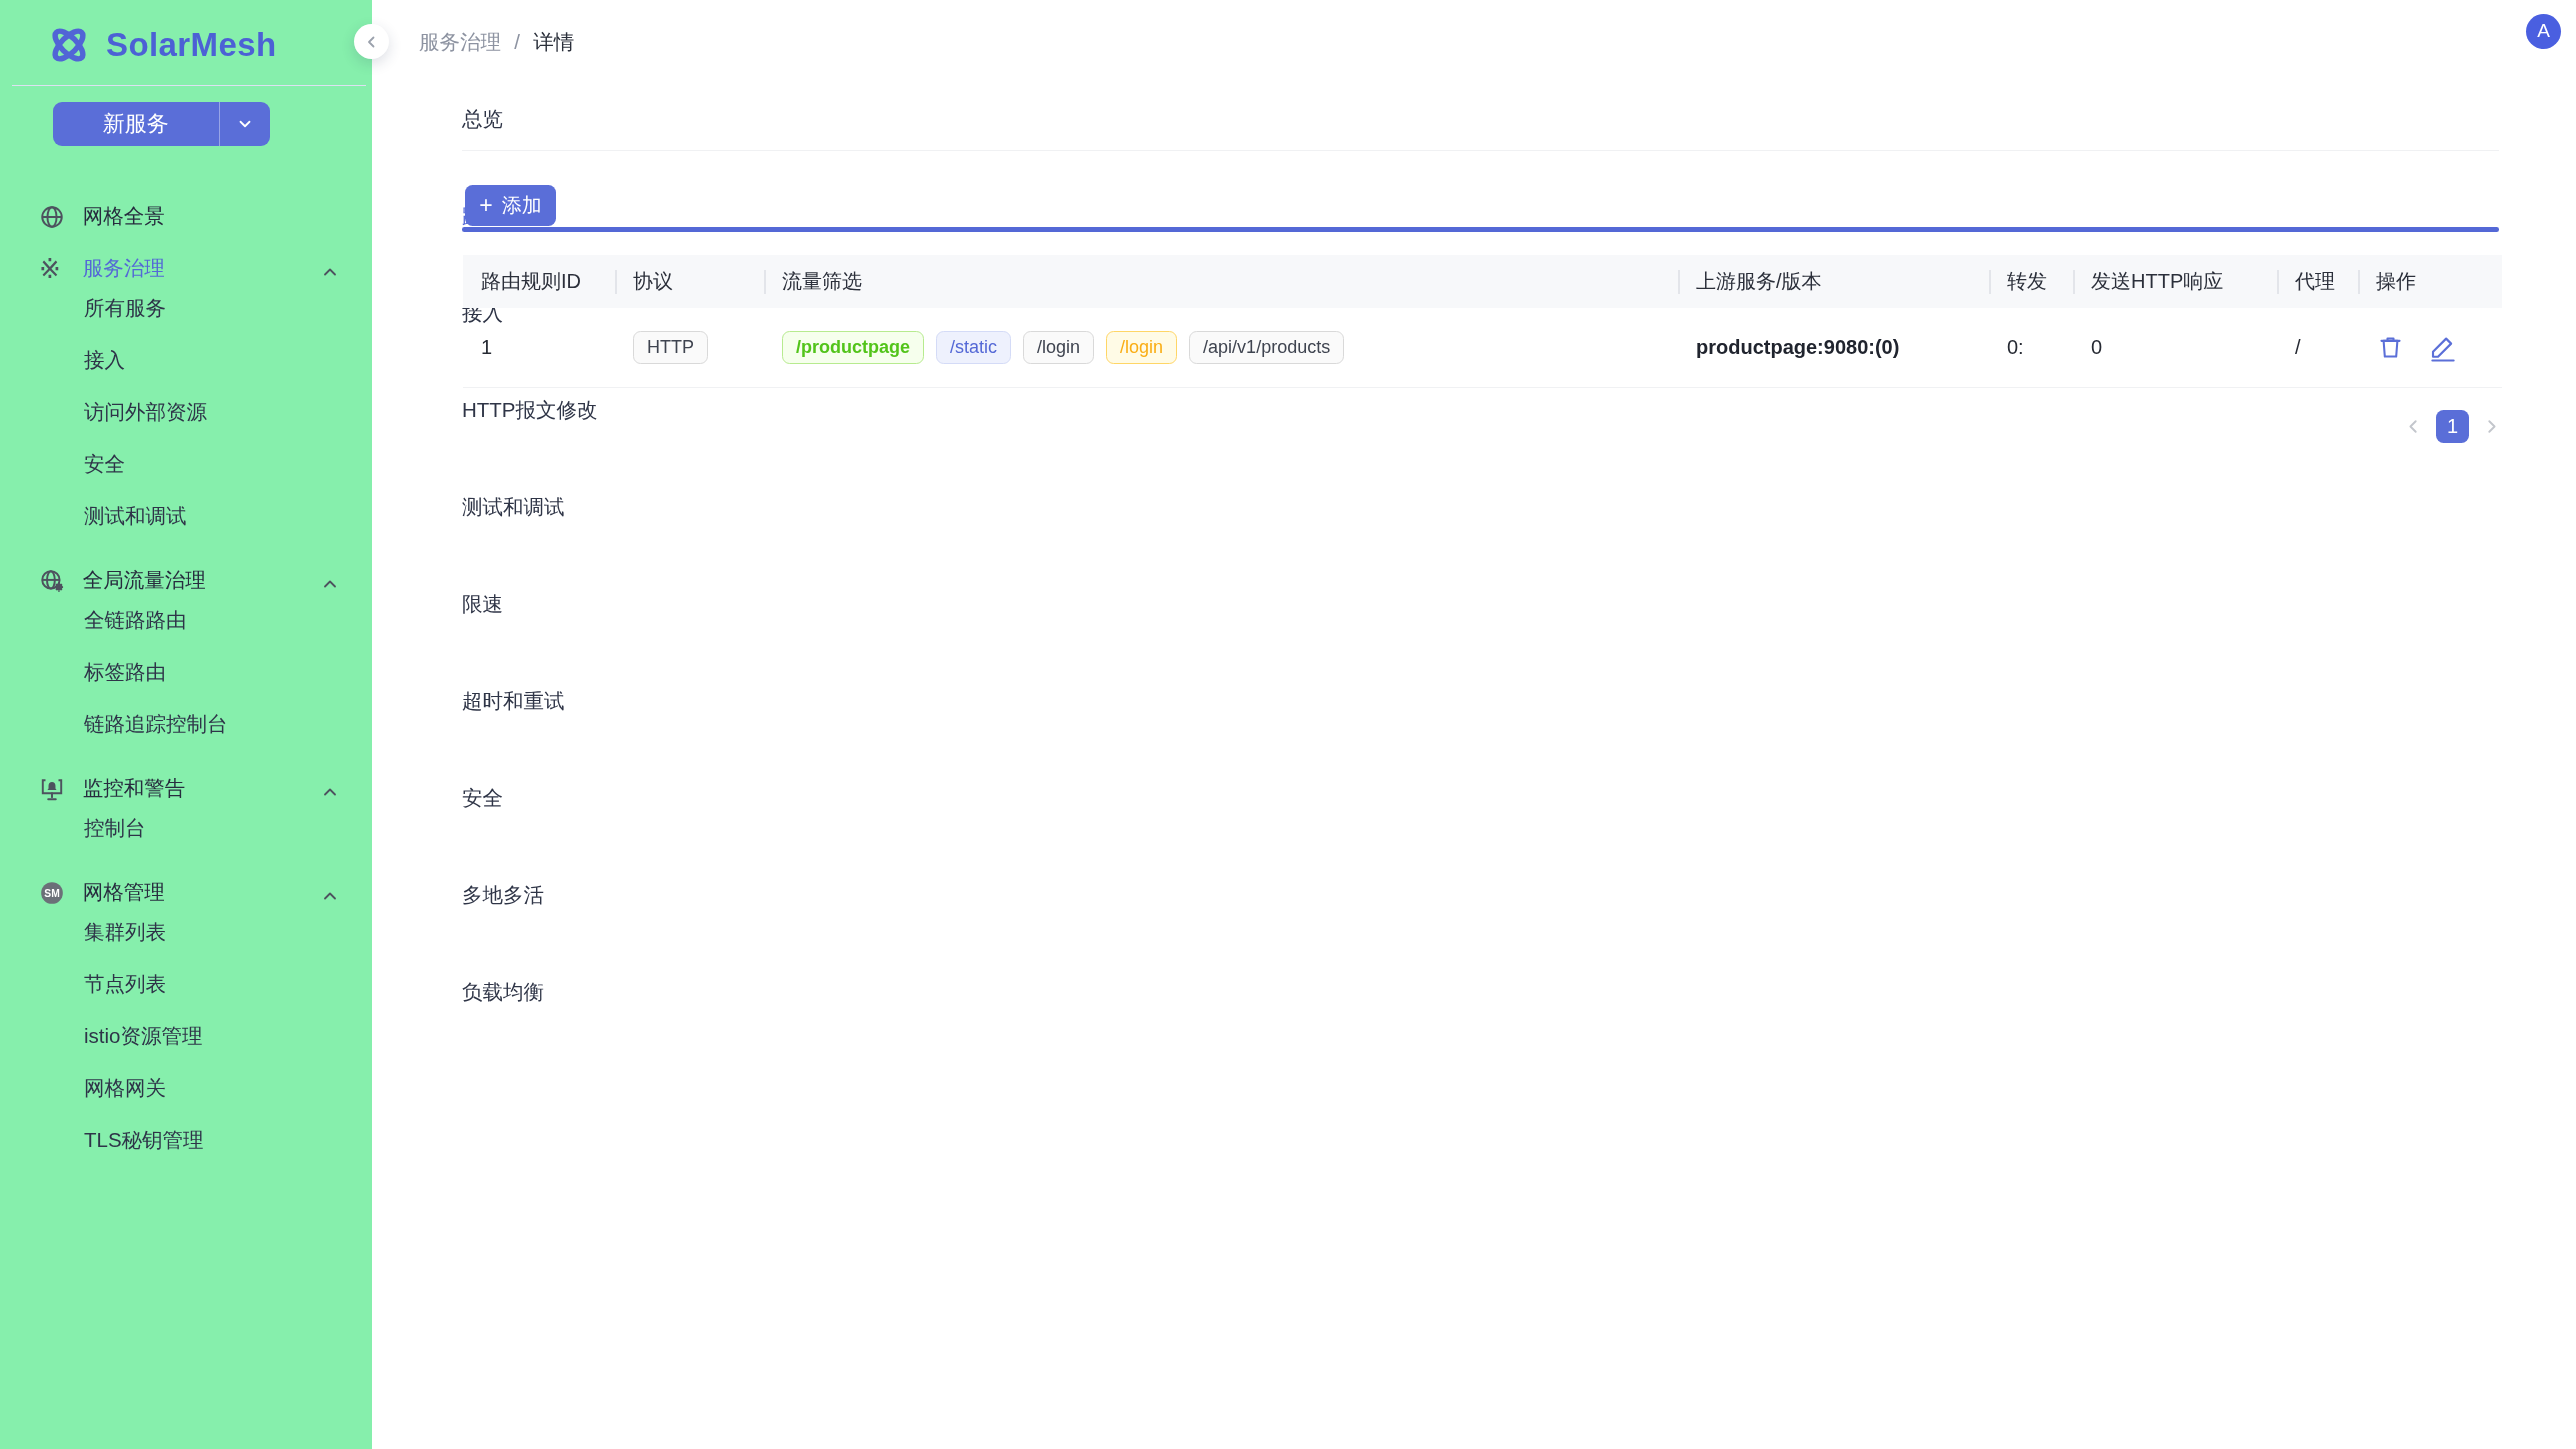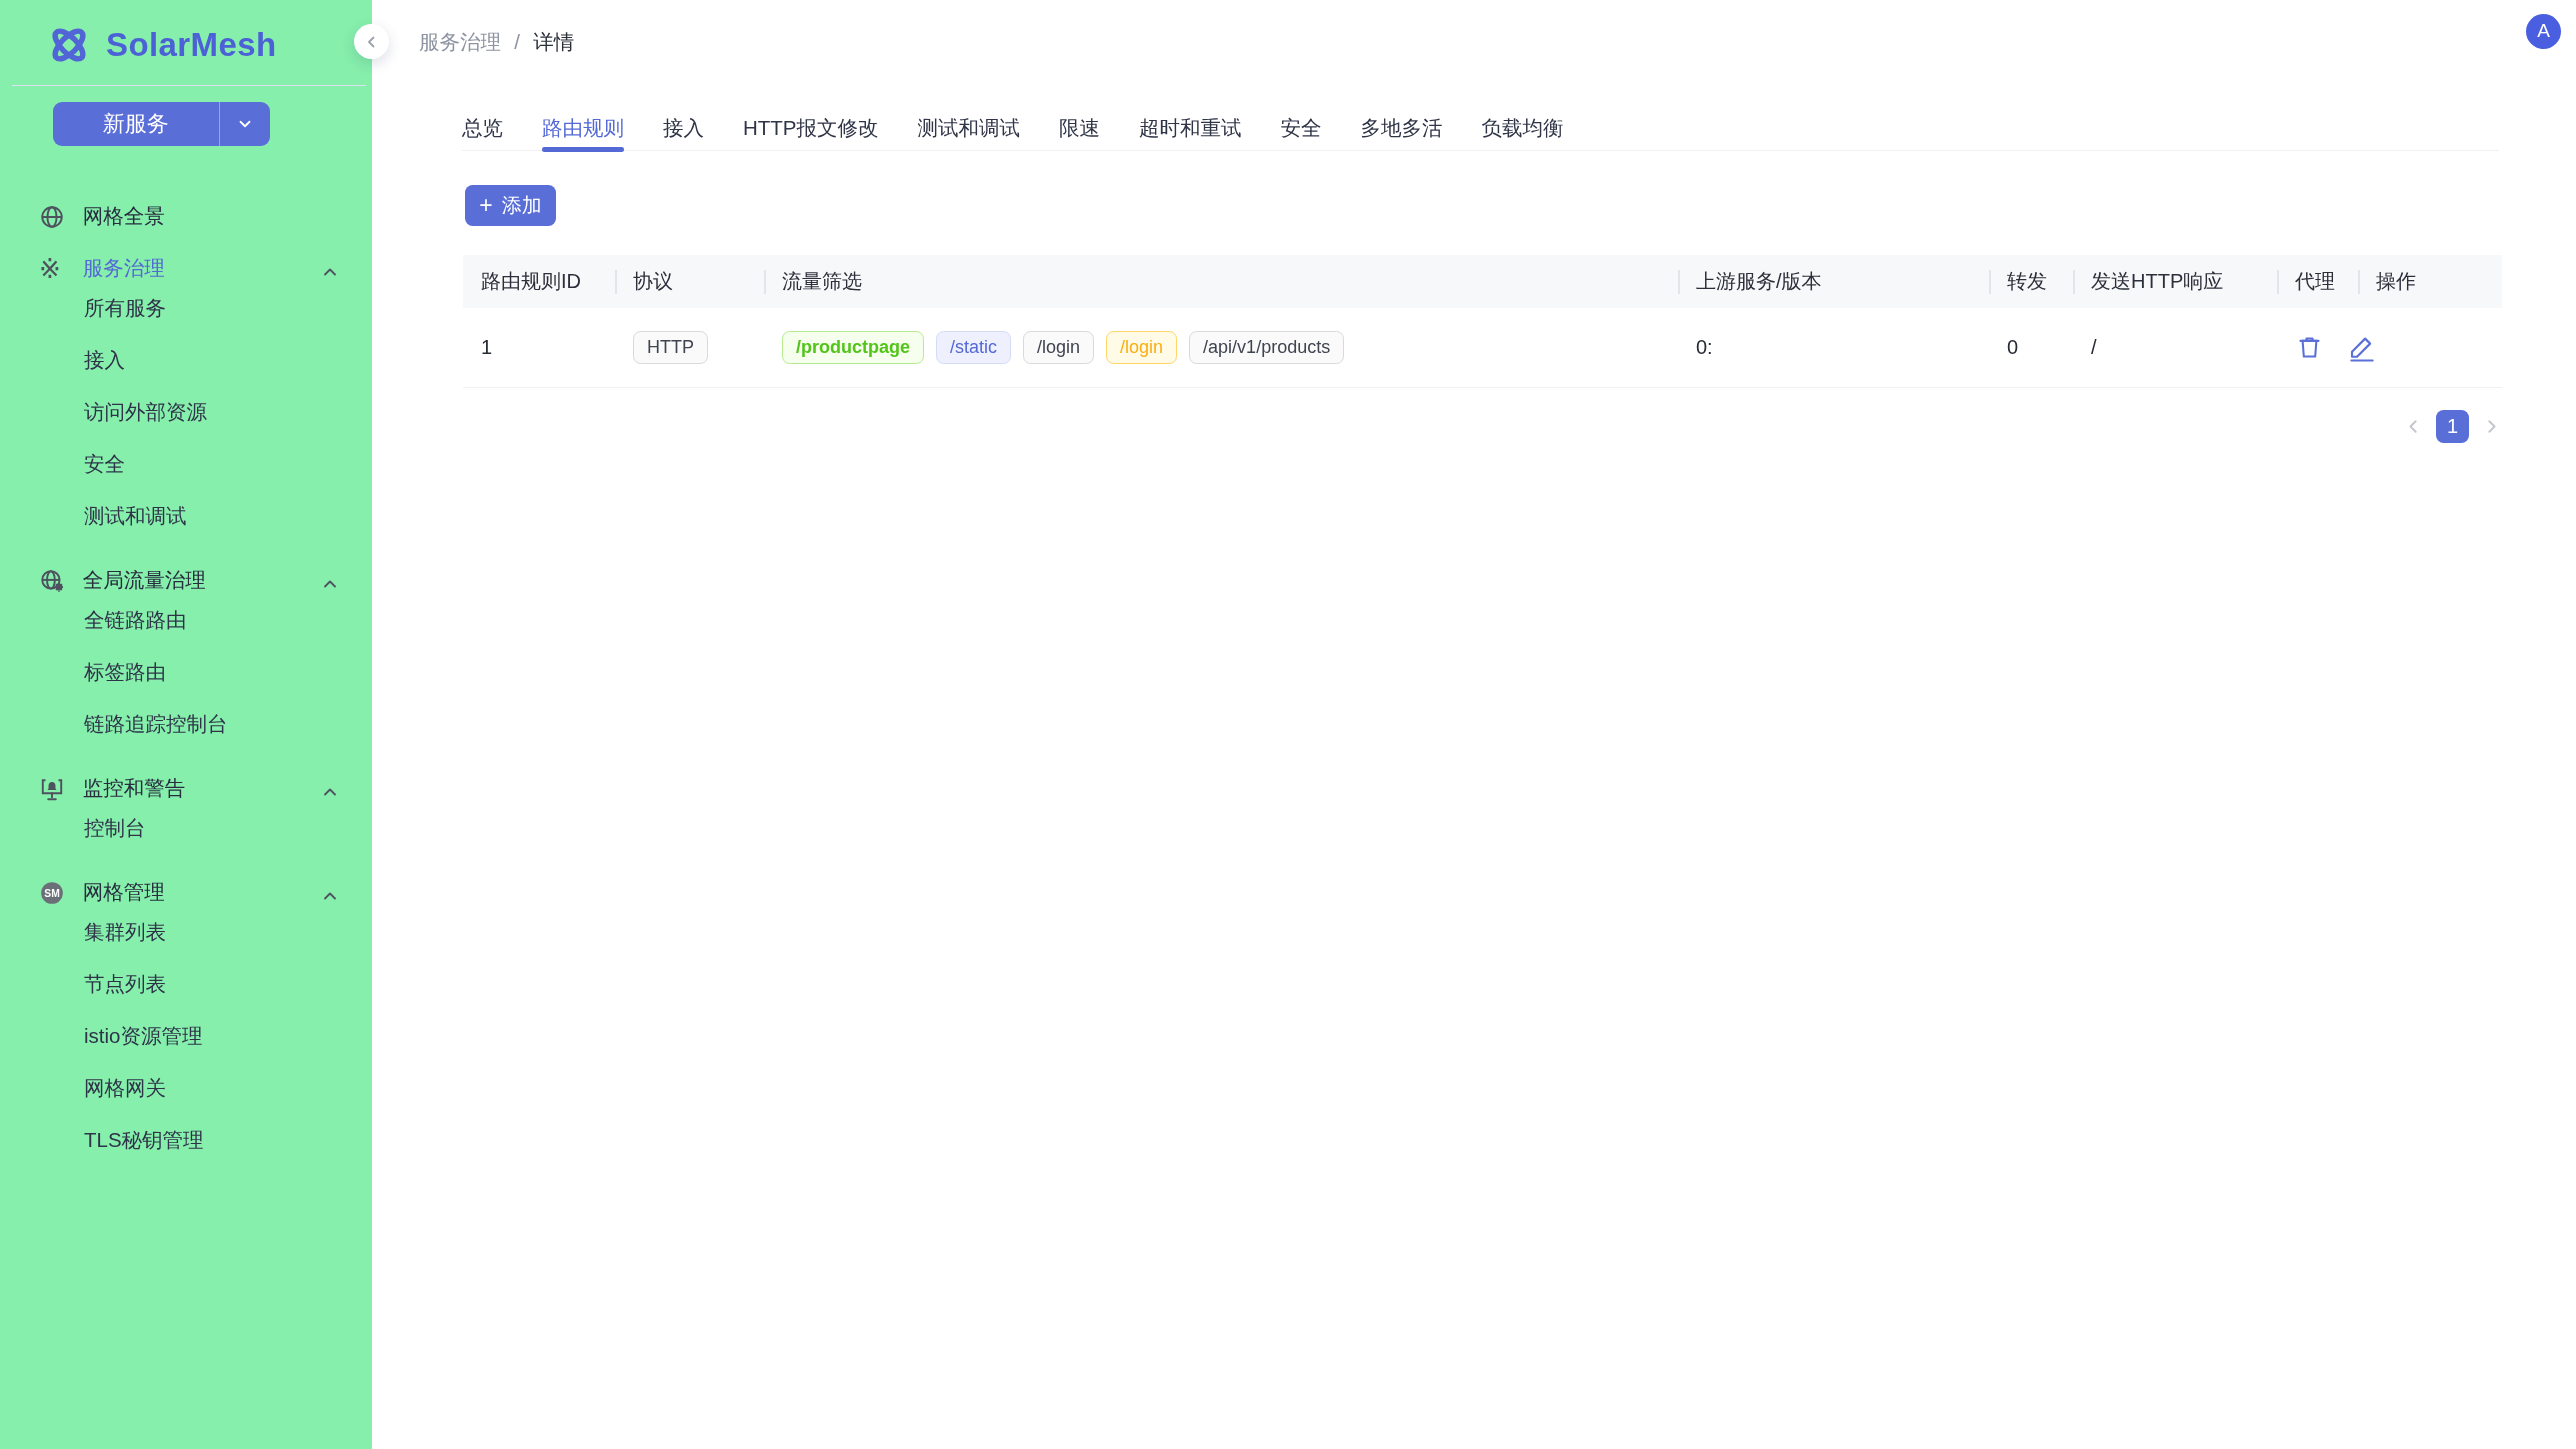--- a/index.html
+++ b/index.html
@@ -38,21 +38,21 @@
   .main { position:absolute; left:372px; top:0; right:0; bottom:0; background:#fff; }
   .breadcrumb { position:absolute; left:47px; top:28px; font-size:20.5px; }
   .bc-parent { color:#8d93a1; cursor:pointer; }
   .bc-sep { color:#8d93a1; margin:0 7.6px; }
   .bc-current { color:#2a2f3a; }
   .avatar { position:absolute; right:15px; top:13.7px; width:35px; height:35px; border-radius:50%;
     background:#4a5fe0; color:#fff; display:flex; align-items:center; justify-content:center;
     font-size:19px; cursor:pointer; }
 
   .tabs { position:absolute; left:90px; right:77px; top:105px; height:46px;
-    border-bottom:1.5px solid #f0f1f3; display:flex; gap:39px; }
+    border-bottom:1.5px solid #f0f1f3; display:flex; gap:69px;flex-direction:column; }
   .tab { position:relative; display:flex; align-items:center; font-size:20.5px; color:#2f3547; cursor:pointer; white-space:nowrap; }
   .tab.active { color:#5468d6; }
   .tab.active::after { content:""; position:absolute; left:0; right:0; bottom:-1.5px; height:4.6px;
     background:#5468d6; border-radius:2.3px; }
 
   .add-btn { position:absolute; left:93px; top:185px; width:91px; height:41px; background:#5a6ed8;
     border:none; border-radius:7.6px; color:#fff; font-size:20px; display:flex; align-items:center;
     justify-content:center; gap:9px; cursor:pointer; font-family:inherit; }
   .add-plus { font-size:23px; line-height:1; }
 
@@ -240,20 +240,21 @@
         <div class="td">
           <span class="tag">HTTP</span>
         </div>
         <div class="td filters">
           <span class="tag green">/productpage</span>
           <span class="tag indigo">/static</span>
           <span class="tag">/login</span>
           <span class="tag gold">/login</span>
           <span class="tag">/api/v1/products</span>
         </div>
+        <div class="td upstream">productpage:9080:(0)</div>
         <div class="td">0:</div>
         <div class="td">0</div>
         <div class="td">/</div>
         <div class="td ops">
           <button class="icon-btn">
             <svg width="29" height="29" viewBox="0 0 24 24" fill="none" stroke="#5b6fd8" stroke-width="1.7" stroke-linecap="round" stroke-linejoin="round">
               <path d="M4.5 6.5h15"></path>
                 <path d="M9.5 6.5V4.5h5v2"></path>
                 <path d="M6.3 6.5l1 13h9.4l1-13z"></path>
             </svg>

